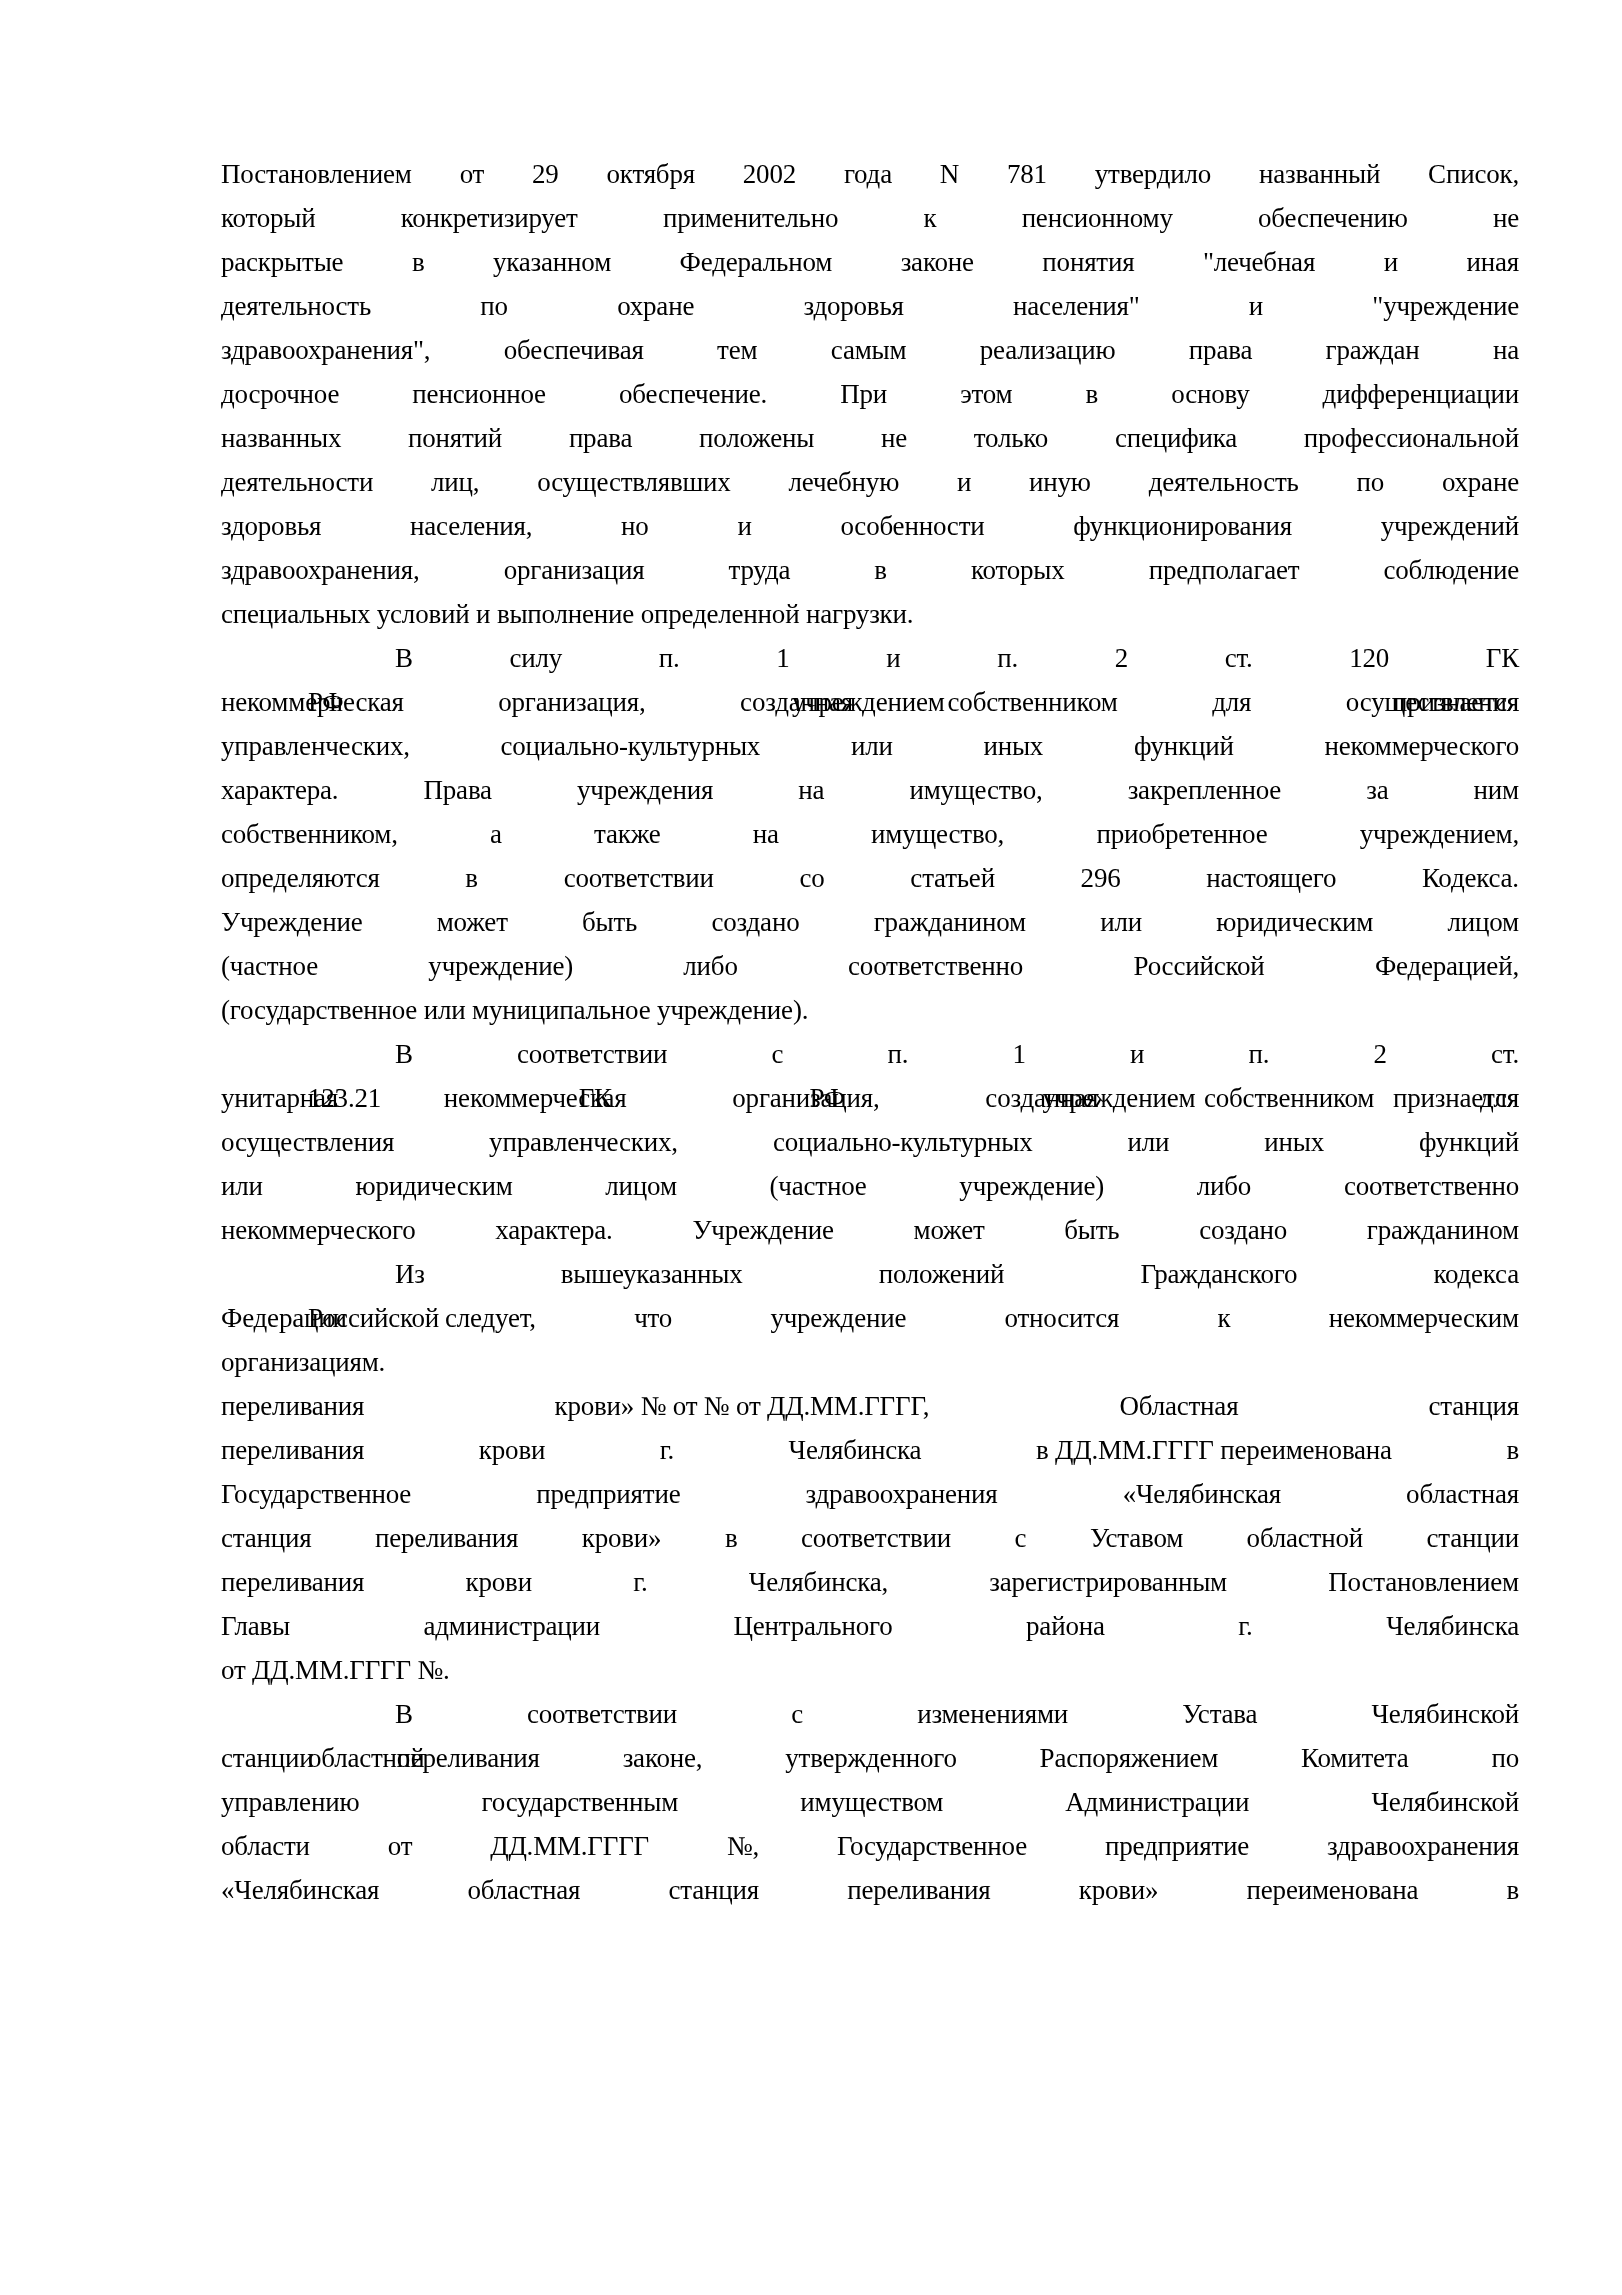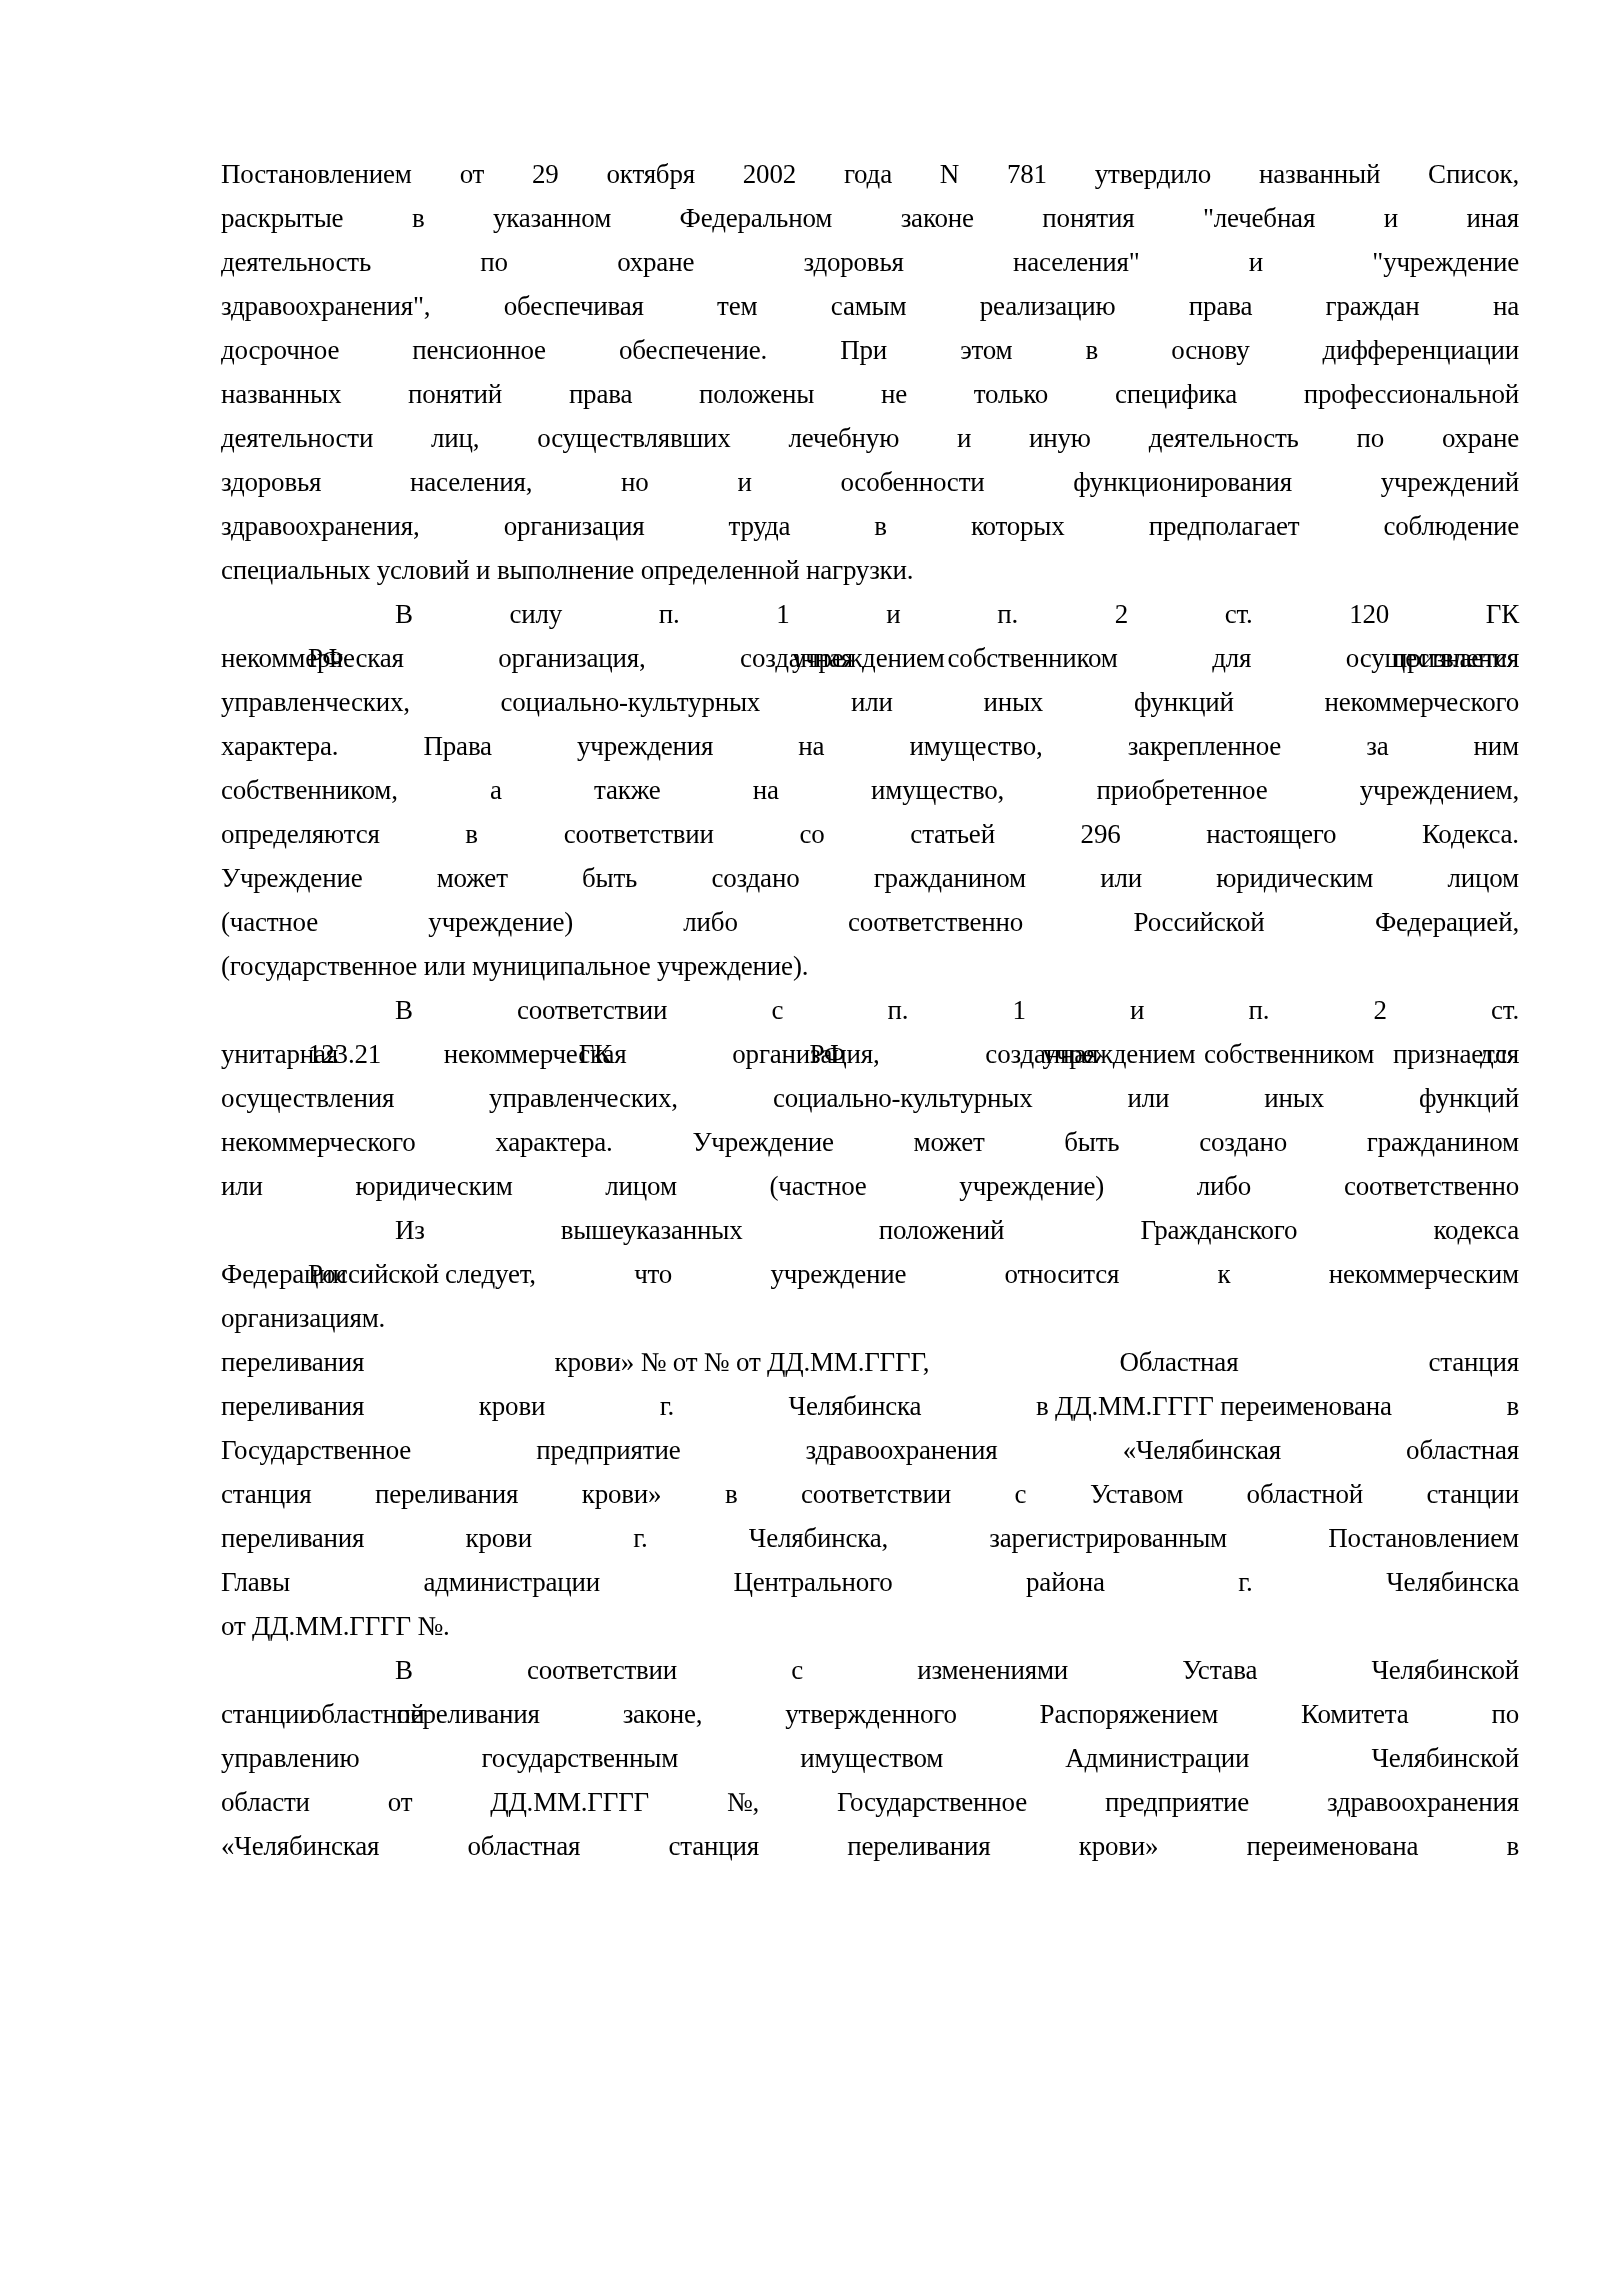--- a/index.html
+++ b/index.html
@@ -49,20 +49,21 @@
     white-space: nowrap;
   }
 </style>
 </head>
 <body>
 
 <div class="page">
   <div class="textblock" id="textblock">
       <div class="paragraph">
         <div class="line just"><span class="tok">Постановлением</span> <span class="tok">от</span> <span class="tok">29</span> <span class="tok">октября</span> <span class="tok">2002</span> <span class="tok">года</span> <span class="tok">N</span> <span class="tok">781</span> <span class="tok">утвердило</span> <span class="tok">названный</span> <span class="tok">Список,</span></div>
+        <div class="line just"><span class="tok">который</span> <span class="tok">конкретизирует</span> <span class="tok">применительно</span> <span class="tok">к</span> <span class="tok">пенсионному</span> <span class="tok">обеспечению</span> <span class="tok">не</span></div>
         <div class="line just"><span class="tok">раскрытые</span> <span class="tok">в</span> <span class="tok">указанном</span> <span class="tok">Федеральном</span> <span class="tok">законе</span> <span class="tok">понятия</span> <span class="tok">"лечебная</span> <span class="tok">и</span> <span class="tok">иная</span></div>
         <div class="line just"><span class="tok">деятельность</span> <span class="tok">по</span> <span class="tok">охране</span> <span class="tok">здоровья</span> <span class="tok">населения"</span> <span class="tok">и</span> <span class="tok">"учреждение</span></div>
         <div class="line just"><span class="tok">здравоохранения",</span> <span class="tok">обеспечивая</span> <span class="tok">тем</span> <span class="tok">самым</span> <span class="tok">реализацию</span> <span class="tok">права</span> <span class="tok">граждан</span> <span class="tok">на</span></div>
         <div class="line just"><span class="tok">досрочное</span> <span class="tok">пенсионное</span> <span class="tok">обеспечение.</span> <span class="tok">При</span> <span class="tok">этом</span> <span class="tok">в</span> <span class="tok">основу</span> <span class="tok">дифференциации</span></div>
         <div class="line just"><span class="tok">названных</span> <span class="tok">понятий</span> <span class="tok">права</span> <span class="tok">положены</span> <span class="tok">не</span> <span class="tok">только</span> <span class="tok">специфика</span> <span class="tok">профессиональной</span></div>
         <div class="line just"><span class="tok">деятельности</span> <span class="tok">лиц,</span> <span class="tok">осуществлявших</span> <span class="tok">лечебную</span> <span class="tok">и</span> <span class="tok">иную</span> <span class="tok">деятельность</span> <span class="tok">по</span> <span class="tok">охране</span></div>
         <div class="line just"><span class="tok">здоровья</span> <span class="tok">населения,</span> <span class="tok">но</span> <span class="tok">и</span> <span class="tok">особенности</span> <span class="tok">функционирования</span> <span class="tok">учреждений</span></div>
         <div class="line just"><span class="tok">здравоохранения,</span> <span class="tok">организация</span> <span class="tok">труда</span> <span class="tok">в</span> <span class="tok">которых</span> <span class="tok">предполагает</span> <span class="tok">соблюдение</span></div>
         <div class="line plain"><span class="tok">специальных</span> <span class="tok">условий</span> <span class="tok">и</span> <span class="tok">выполнение</span> <span class="tok">определенной</span> <span class="tok">нагрузки.</span></div>
       </div>
@@ -74,22 +75,22 @@
         <div class="line just"><span class="tok">собственником,</span> <span class="tok">а</span> <span class="tok">также</span> <span class="tok">на</span> <span class="tok">имущество,</span> <span class="tok">приобретенное</span> <span class="tok">учреждением,</span></div>
         <div class="line just"><span class="tok">определяются</span> <span class="tok">в</span> <span class="tok">соответствии</span> <span class="tok">со</span> <span class="tok">статьей</span> <span class="tok">296</span> <span class="tok">настоящего</span> <span class="tok">Кодекса.</span></div>
         <div class="line just"><span class="tok">Учреждение</span> <span class="tok">может</span> <span class="tok">быть</span> <span class="tok">создано</span> <span class="tok">гражданином</span> <span class="tok">или</span> <span class="tok">юридическим</span> <span class="tok">лицом</span></div>
         <div class="line just"><span class="tok">(частное</span> <span class="tok">учреждение)</span> <span class="tok">либо</span> <span class="tok">соответственно</span> <span class="tok">Российской</span> <span class="tok">Федерацией,</span></div>
         <div class="line plain"><span class="tok">(государственное</span> <span class="tok">или</span> <span class="tok">муниципальное</span> <span class="tok">учреждение).</span></div>
       </div>
       <div class="paragraph">
         <div class="line just indent"><span class="tok">В</span> <span class="tok">соответствии</span> <span class="tok">с</span> <span class="tok">п.</span> <span class="tok">1</span> <span class="tok">и</span> <span class="tok">п.</span> <span class="tok">2</span> <span class="tok">ст.</span> <span class="tok">123.21</span> <span class="tok">ГК</span> <span class="tok">РФ</span> <span class="tok">учреждением</span> <span class="tok">признается</span></div>
         <div class="line just"><span class="tok">унитарная</span> <span class="tok">некоммерческая</span> <span class="tok">организация,</span> <span class="tok">созданная</span> <span class="tok">собственником</span> <span class="tok">для</span></div>
         <div class="line just"><span class="tok">осуществления</span> <span class="tok">управленческих,</span> <span class="tok">социально-культурных</span> <span class="tok">или</span> <span class="tok">иных</span> <span class="tok">функций</span></div>
+        <div class="line just"><span class="tok">или</span> <span class="tok">юридическим</span> <span class="tok">лицом</span> <span class="tok">(частное</span> <span class="tok">учреждение)</span> <span class="tok">либо</span> <span class="tok">соответственно</span></div>
         <div class="line just"><span class="tok">некоммерческого</span> <span class="tok">характера.</span> <span class="tok">Учреждение</span> <span class="tok">может</span> <span class="tok">быть</span> <span class="tok">создано</span> <span class="tok">гражданином</span></div>
-        <div class="line just"><span class="tok">или</span> <span class="tok">юридическим</span> <span class="tok">лицом</span> <span class="tok">(частное</span> <span class="tok">учреждение)</span> <span class="tok">либо</span> <span class="tok">соответственно</span></div>
       </div>
       <div class="paragraph">
         <div class="line just indent"><span class="tok">Из</span> <span class="tok">вышеуказанных</span> <span class="tok">положений</span> <span class="tok">Гражданского</span> <span class="tok">кодекса</span> <span class="tok">Российской</span></div>
         <div class="line just"><span class="tok">Федерации</span> <span class="tok">следует,</span> <span class="tok">что</span> <span class="tok">учреждение</span> <span class="tok">относится</span> <span class="tok">к</span> <span class="tok">некоммерческим</span></div>
         <div class="line plain"><span class="tok">организациям.</span></div>
       </div>
       <div class="paragraph">
         <div class="line just"><span class="tok">переливания</span> <span class="tok">крови»&nbsp;№&nbsp;от&nbsp;№&nbsp;от&nbsp;ДД.ММ.ГГГГ,</span> <span class="tok">Областная</span> <span class="tok">станция</span></div>
         <div class="line just"><span class="tok">переливания</span> <span class="tok">крови</span> <span class="tok">г.</span> <span class="tok">Челябинска</span> <span class="tok">в&nbsp;ДД.ММ.ГГГГ&nbsp;переименована</span> <span class="tok">в</span></div>
         <div class="line just"><span class="tok">Государственное</span> <span class="tok">предприятие</span> <span class="tok">здравоохранения</span> <span class="tok">«Челябинская</span> <span class="tok">областная</span></div>

